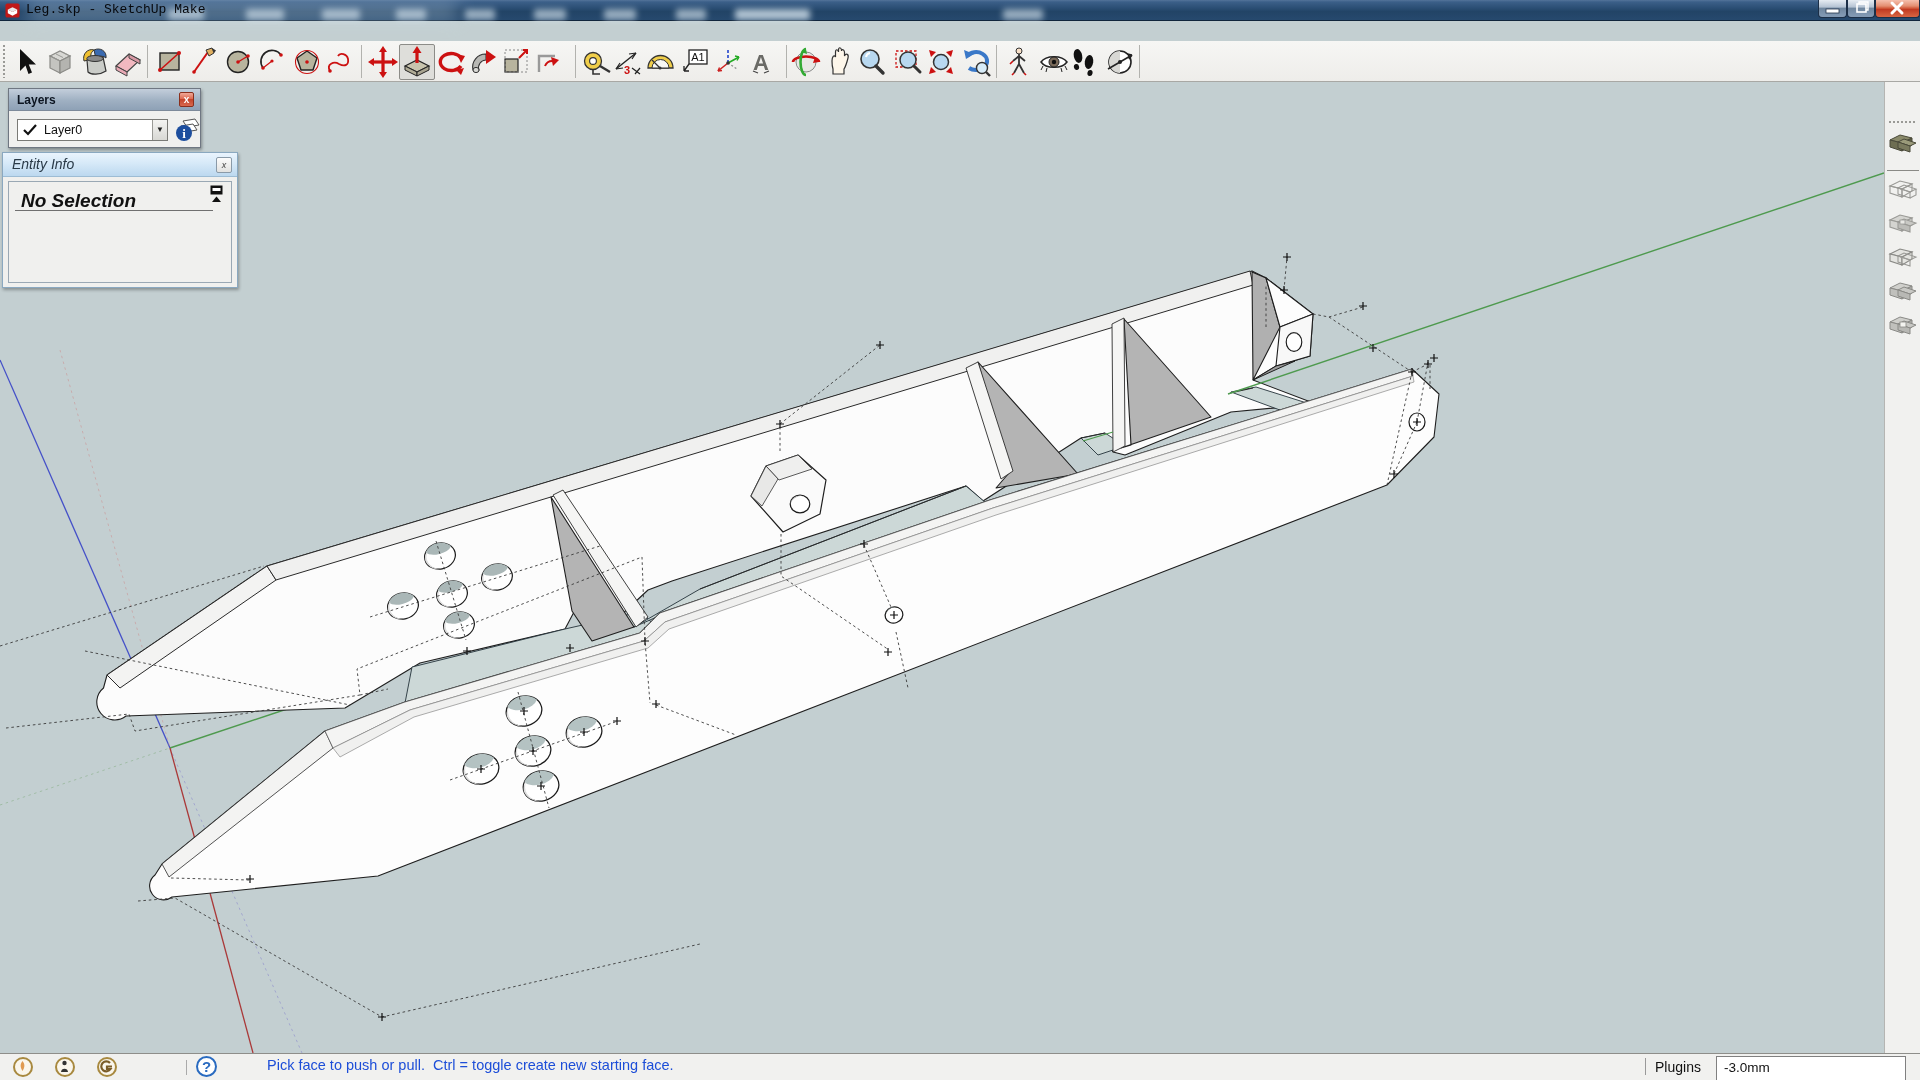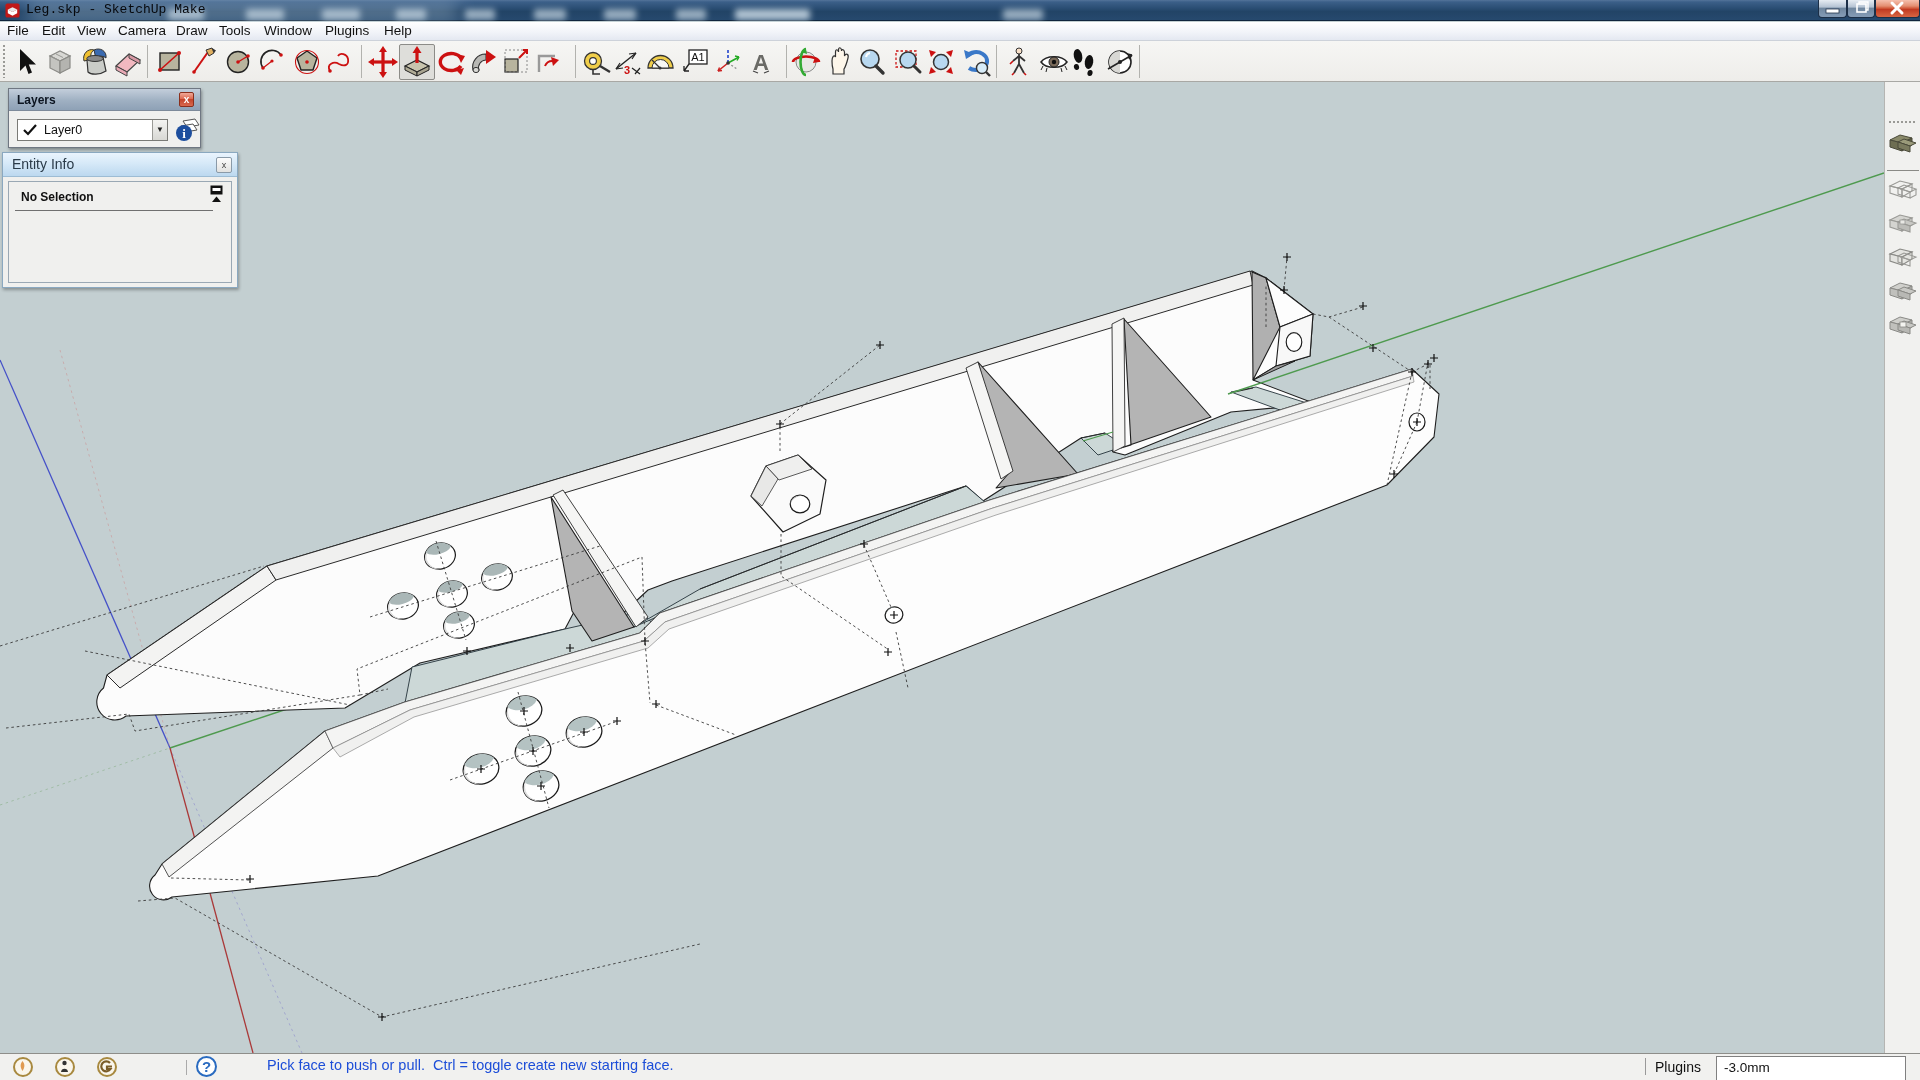--- a/index.html
+++ b/index.html
@@ -45,28 +45,28 @@
   background:linear-gradient(#c3cedb, #9fb0c2 55%, #8ea1b6); border-bottom:1px solid #7d8a9a;
   font-size:12px; font-weight:bold; color:#0c1420; padding:4px 0 0 8px; }
 #layers-x { position:absolute; right:6px; top:3px; width:15px; height:15px;
   background:linear-gradient(#f0a898, #dd6a52 45%, #c4452c 50%, #d8684e); border:1px solid #8a2f1d; border-radius:2px;
   color:#fff; font-size:10px; font-weight:bold; text-align:center; line-height:13px; }
 #layers-dd { position:absolute; left:8px; top:30px; width:151px; height:22px; background:#fff; border:1px solid #7a7a76; }
 #layers-ddbtn { position:absolute; right:0px; top:0px; width:15px; height:20px; background:linear-gradient(#f4f4f2,#d8d8d4); border-left:1px solid #9a9a96; font-size:8px; color:#222; text-align:center; line-height:20px; }
 #layers-info { position:absolute; left:166px; top:28px; width:26px; height:26px; }
 
 #entity { position:absolute; left:2px; top:152px; width:236px; height:136px; background:#f0f0ee;
-  border:1px solid #8aa8c0; box-shadow:1px 2px 3px rgba(0,0,0,.3); }
+  border:1px solid #8aa8c0; box-shadow:1px 2px 3px rgba(0,0,0,.3);font-style:italic; }
 #entity-title { position:absolute; left:0; top:0; width:100%; height:24px;
   background:linear-gradient(#eaf4fd, #d6e9f8 45%, #bcd8ef); border-bottom:1px solid #9dbcd4;
   font-size:14px; color:#2a3a48; padding:3px 0 0 9px; }
 #entity-x { position:absolute; right:5px; top:4px; width:16px; height:16px; background:linear-gradient(#fcfcfc,#e2e2e0);
   border:1px solid #8a9aa8; border-radius:2px; color:#444; font-size:9px; text-align:center; line-height:14px; }
 #entity-body { position:absolute; left:5px; top:28px; width:224px; height:102px; background:#f0f0ee; border:1px solid #9aa8b4; }
-#entity-nosel { position:absolute; left:12px; top:8px; font-size:12px; font-weight:bold; color:#111; }
+#entity-nosel { position:absolute; left:12px; top:8px; font-size:19px; font-weight:bold; color:#111; }
 #entity-line { position:absolute; left:6px; top:28px; width:198px; height:1px; background:#707070; }
 #entity-icon { position:absolute; right:8px; top:3px; width:13px; height:20px; }
 
 
 #statusbar { position:absolute; left:0; top:1053px; width:1920px; height:27px; background:#f1f1ef; border-top:1px solid #8e8e8a; }
 .scircle { position:absolute; top:3px; width:20px; height:20px; border-radius:50%; }
 #help-q { position:absolute; left:196px; top:2px; width:21px; height:21px; border-radius:50%; background:#fff;
   border:2px solid #2a6bc0; color:#2a6bc0; font-weight:bold; font-size:15px; text-align:center; line-height:18px; }
 #status-text { position:absolute; left:267px; top:3px; font-size:14.5px; color:#1d4ed8; }
 #dist-label { position:absolute; left:1655px; top:5px; font-size:14px; color:#111; }
@@ -315,31 +315,20 @@
         </svg></div>
     <div class="wbtn" id="btn-max"><svg width="26" height="16" viewBox="0 0 26 16">
           <rect x="9" y="4" width="9" height="8" fill="none" stroke="#fff" stroke-width="1.6"></rect>
           <path d="M11,4 v-2 h9 v8 h-2" fill="none" stroke="#fff" stroke-width="1.4"></path>
         </svg></div>
     <div class="wbtn" id="btn-close"><svg width="43" height="16" viewBox="0 0 43 16">
           <path d="M16,3 L26,13 M26,3 L16,13" stroke="#fff" stroke-width="3" stroke-linecap="round"></path>
         </svg></div>
   </div>
 
-  <div id="menubar">
-    <div class="menuitem" style="left:7px;">File</div>
-    <div class="menuitem" style="left:42px;">Edit</div>
-    <div class="menuitem" style="left:77px;">View</div>
-    <div class="menuitem" style="left:118px;">Camera</div>
-    <div class="menuitem" style="left:176px;">Draw</div>
-    <div class="menuitem" style="left:219px;">Tools</div>
-    <div class="menuitem" style="left:264px;">Window</div>
-    <div class="menuitem" style="left:325px;">Plugins</div>
-    <div class="menuitem" style="left:384px;">Help</div>
-  </div>
 
   <div id="toolbar">
     <div id="pushpull-sel"></div>
     <div class="tsep" style="left:147px"></div>
     <div class="tsep" style="left:361px"></div>
     <div class="tsep" style="left:575px"></div>
     <div class="tsep" style="left:786px"></div>
     <div class="tsep" style="left:996px"></div>
     <div class="tsep" style="left:1139px"></div>
 

